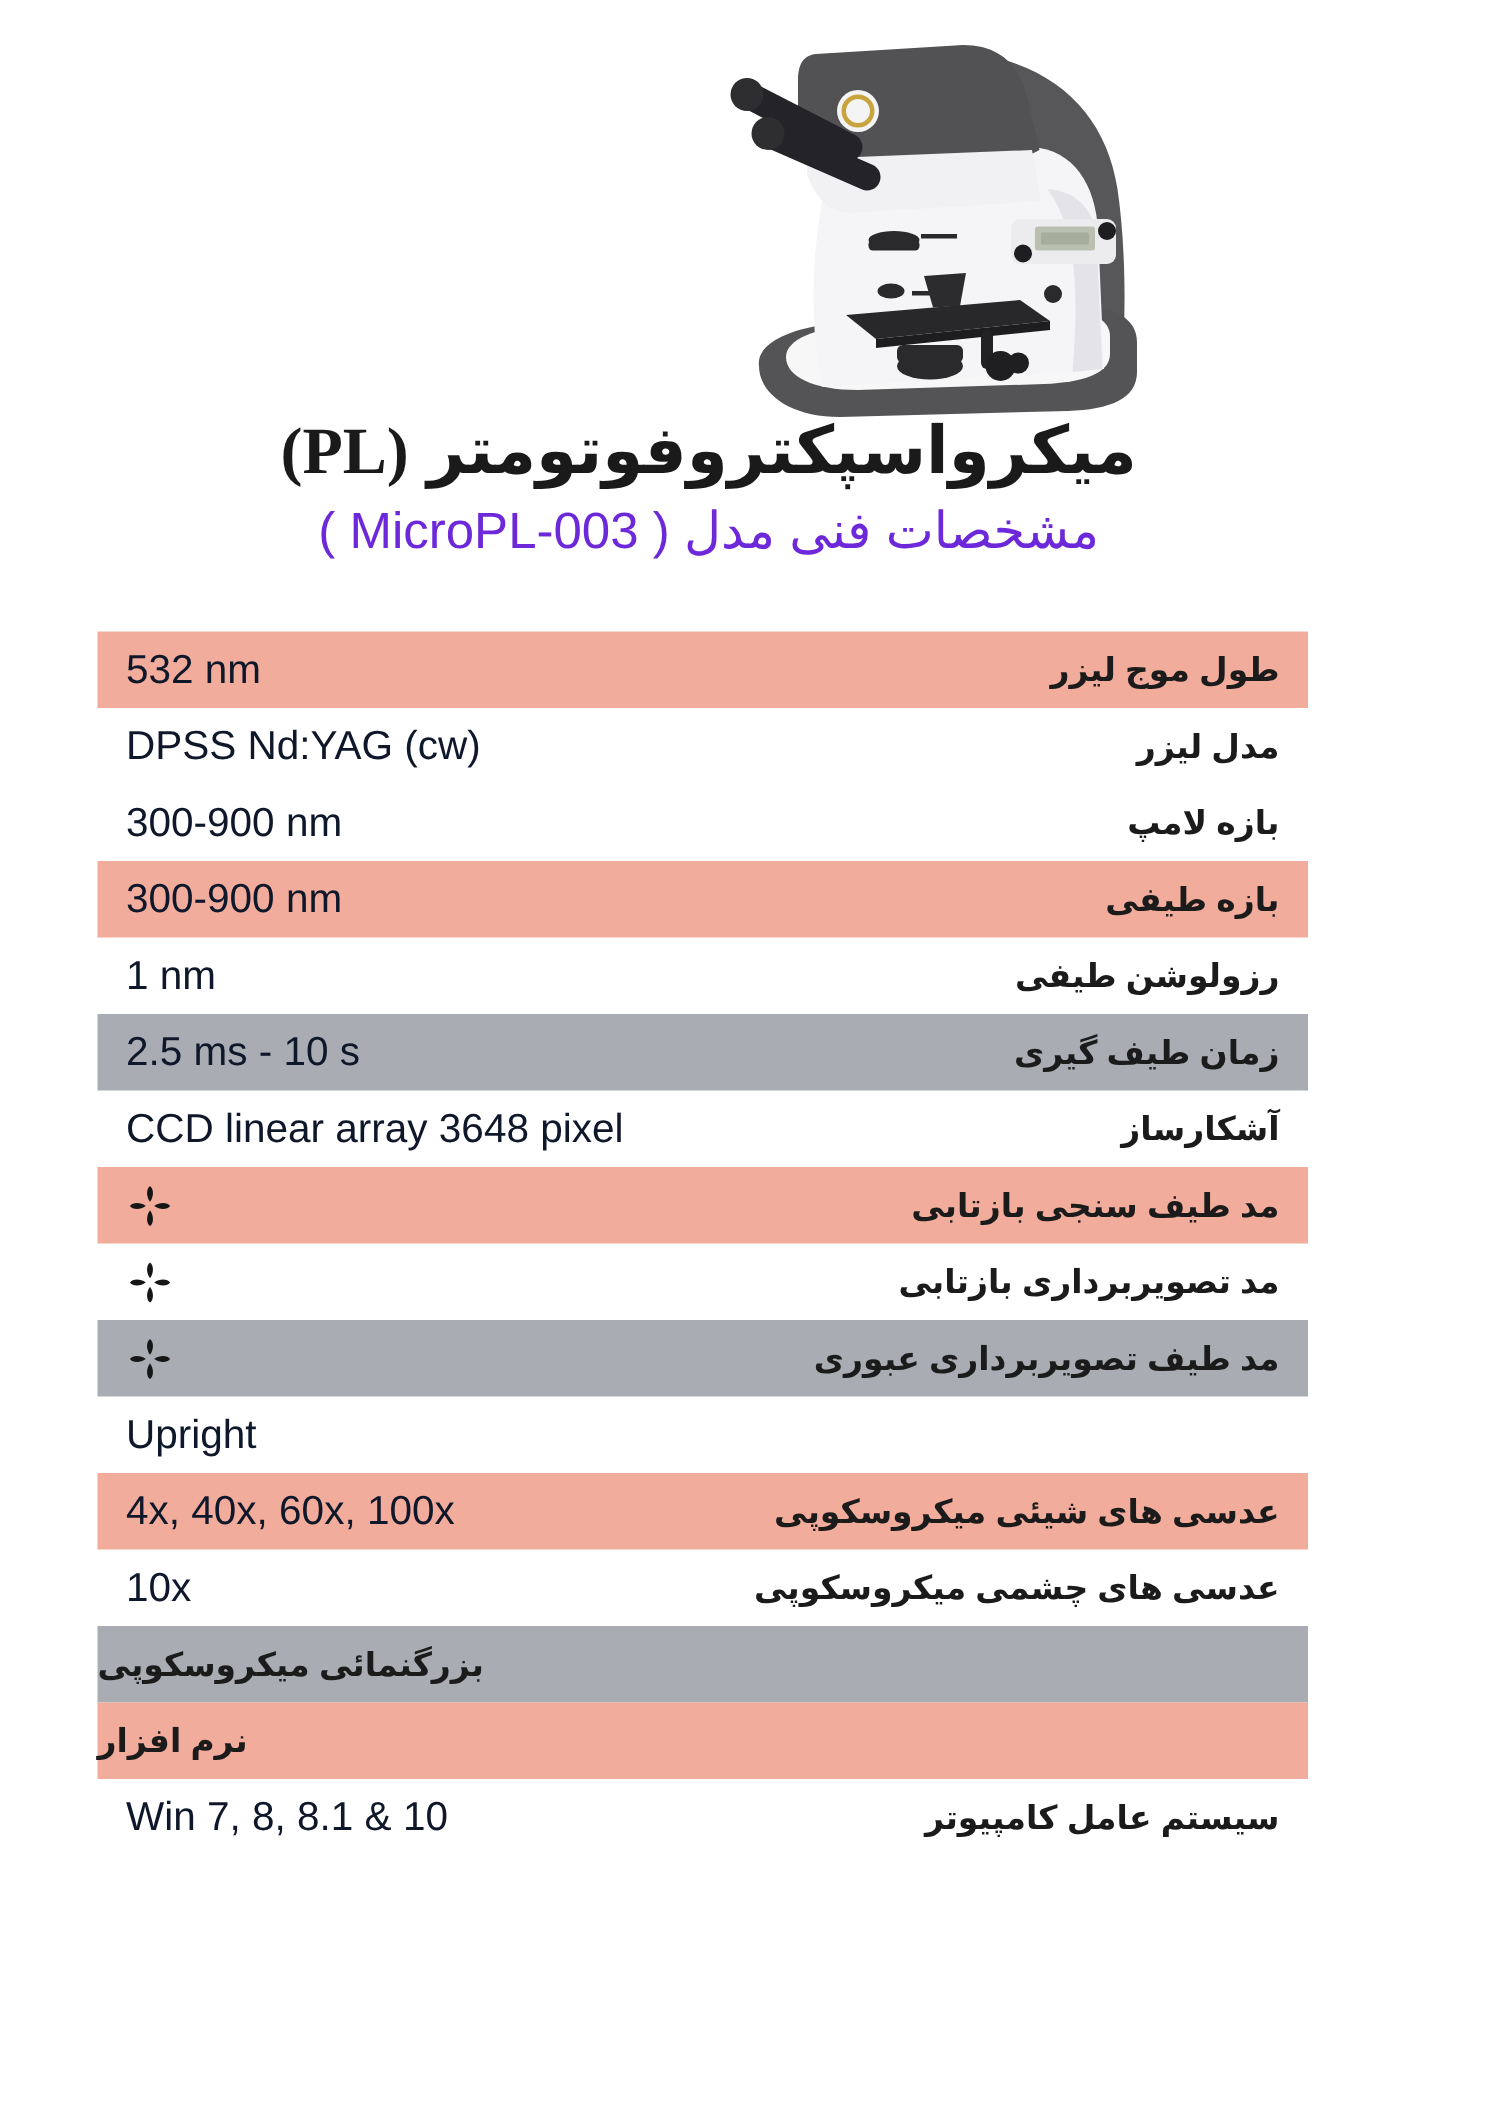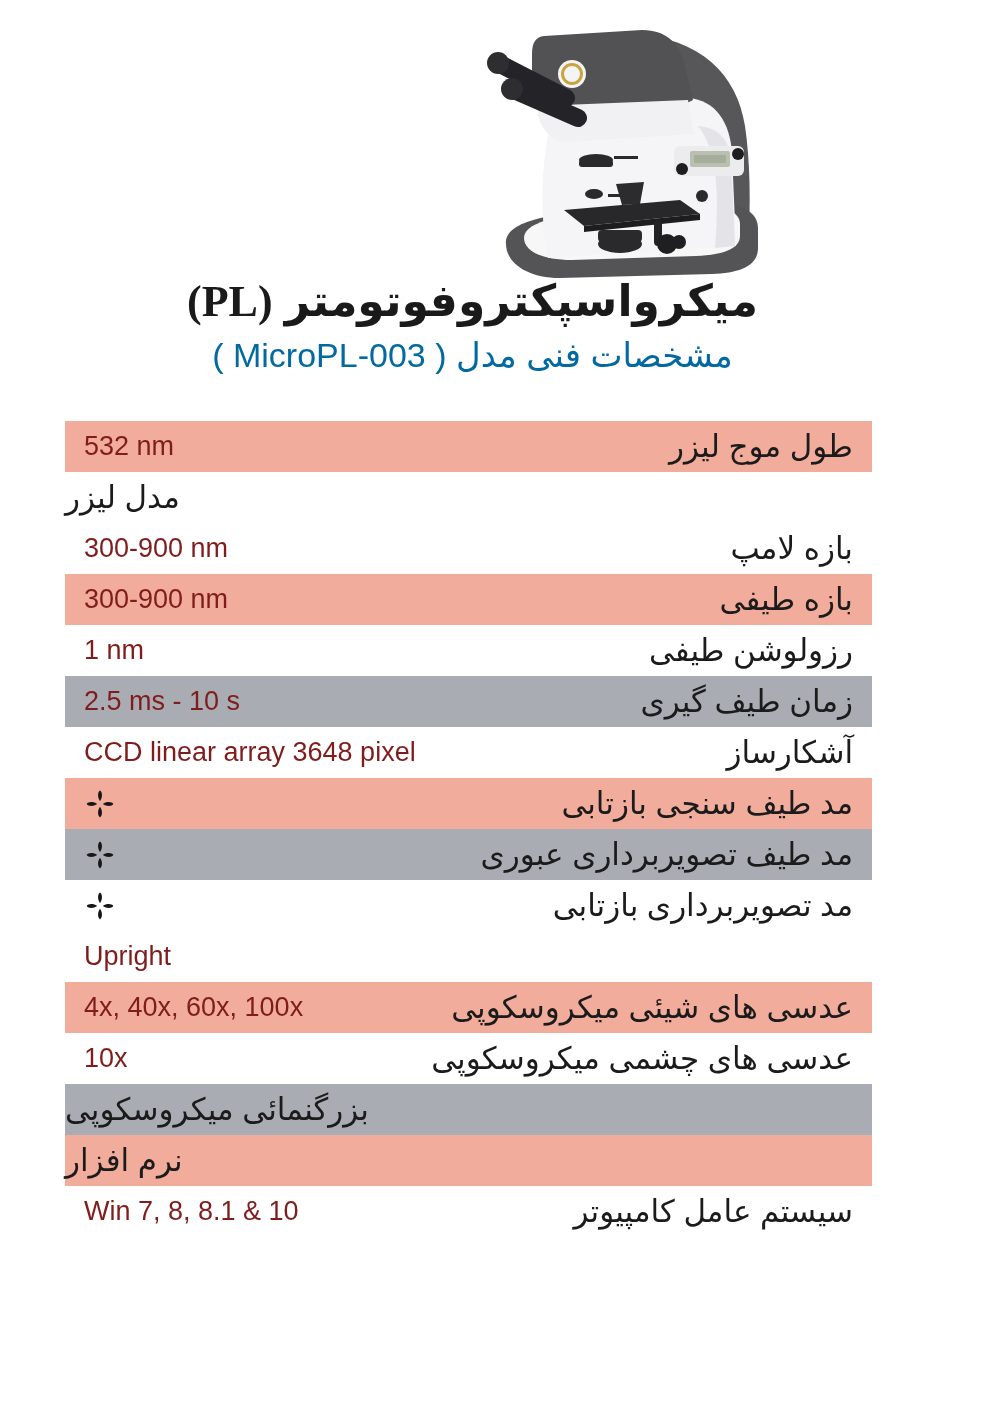--- a/index.html
+++ b/index.html
@@ -19,40 +19,40 @@
   .hero svg { width:100%; height:100%; display:block; }
 
   
   .header { position:absolute; left:40px; top:276px; width:865px; text-align:center; }
   .title {
     margin:0; font-size:44px; font-weight:bold; color:#1a1a1a;
     direction:rtl; line-height:1.15; letter-spacing:0;
   }
   .title .latin { font-family:"Liberation Serif","DejaVu Serif",serif; font-weight:bold; }
   .subtitle {
-    margin:8px 0 0 0; font-size:34px; font-weight:normal; color:#0369a1;
+    margin:8px 0 0 0; font-size:34px; font-weight:normal; color:#6d28d9;
     direction:rtl; line-height:1.15;
   }
   .subtitle .latin { direction:ltr; unicode-bidi:isolate; }
 
   
   .spec-table { position:absolute; left:65px; top:421px; width:815px; }
   .spec-row {
     height:51px;
     display:flex; align-items:center; justify-content:space-between;
     background:transparent;
   }
   .spec-row.salmon { background:#f2ac9c; }
   .spec-row.gray   { background:#a9adb3; }
   .spec-value {
-    font-size:27px; color:#7f1d1d; padding-left:19px;
+    font-size:27px; color:#0f172a; padding-left:19px;
     display:flex; align-items:center; white-space:nowrap;
   }
   .spec-label {
-    font-size:31px; font-weight:normal; color:#1b1b1b;
+    font-size:22px; font-weight:bold; color:#1b1b1b;
     padding-right:27px; direction:rtl; white-space:nowrap;
   }
   .petal-icon { width:32px; height:32px; display:block; }
 </style>
 </head>
 <body>
 
 <div class="page">
 
   <div class="hero">
@@ -123,20 +123,24 @@
 
   <div class="spec-table" id="spec-table">
       <div class="spec-row salmon">
       <div class="spec-value">
         <span class="value-text">532 nm</span>
 
       </div>
       <div class="spec-label" dir="rtl">طول موج لیزر</div>
     </div>
       <div class="spec-row">
+      <div class="spec-value">
+        <span class="value-text">DPSS Nd:YAG (cw)</span>
+
+      </div>
       <div class="spec-label" dir="rtl">مدل لیزر</div>
     </div>
       <div class="spec-row">
       <div class="spec-value">
         <span class="value-text">300-900 nm</span>
 
       </div>
       <div class="spec-label" dir="rtl">بازه لامپ</div>
     </div>
       <div class="spec-row salmon">
@@ -174,47 +178,47 @@
           <g fill="#161616">
             <path d="M16 13.2 C 13.2 9.4 13.6 4.2 16 2.6 C 18.4 4.2 18.8 9.4 16 13.2 Z"></path>
             <path d="M16 18.8 C 18.8 22.6 18.4 27.8 16 29.4 C 13.6 27.8 13.2 22.6 16 18.8 Z"></path>
             <path d="M13.2 16 C 9.4 18.8 4.2 18.4 2.6 16 C 4.2 13.6 9.4 13.2 13.2 16 Z"></path>
             <path d="M18.8 16 C 22.6 13.2 27.8 13.6 29.4 16 C 27.8 18.4 22.6 18.8 18.8 16 Z"></path>
           </g>
         </svg>
       </div>
       <div class="spec-label" dir="rtl">مد  طیف سنجی بازتابی</div>
     </div>
-      <div class="spec-row gray">
+      <div class="spec-row">
       <div class="spec-value">
 
         <svg class="petal-icon" viewBox="0 0 32 32" aria-hidden="true">
           <g fill="#161616">
             <path d="M16 13.2 C 13.2 9.4 13.6 4.2 16 2.6 C 18.4 4.2 18.8 9.4 16 13.2 Z"></path>
             <path d="M16 18.8 C 18.8 22.6 18.4 27.8 16 29.4 C 13.6 27.8 13.2 22.6 16 18.8 Z"></path>
             <path d="M13.2 16 C 9.4 18.8 4.2 18.4 2.6 16 C 4.2 13.6 9.4 13.2 13.2 16 Z"></path>
             <path d="M18.8 16 C 22.6 13.2 27.8 13.6 29.4 16 C 27.8 18.4 22.6 18.8 18.8 16 Z"></path>
           </g>
         </svg>
       </div>
-      <div class="spec-label" dir="rtl">مد  طیف تصویربرداری عبوری</div>
-    </div>
-      <div class="spec-row">
+      <div class="spec-label" dir="rtl">مد  تصویربرداری بازتابی</div>
+    </div>
+      <div class="spec-row gray">
       <div class="spec-value">
 
         <svg class="petal-icon" viewBox="0 0 32 32" aria-hidden="true">
           <g fill="#161616">
             <path d="M16 13.2 C 13.2 9.4 13.6 4.2 16 2.6 C 18.4 4.2 18.8 9.4 16 13.2 Z"></path>
             <path d="M16 18.8 C 18.8 22.6 18.4 27.8 16 29.4 C 13.6 27.8 13.2 22.6 16 18.8 Z"></path>
             <path d="M13.2 16 C 9.4 18.8 4.2 18.4 2.6 16 C 4.2 13.6 9.4 13.2 13.2 16 Z"></path>
             <path d="M18.8 16 C 22.6 13.2 27.8 13.6 29.4 16 C 27.8 18.4 22.6 18.8 18.8 16 Z"></path>
           </g>
         </svg>
       </div>
-      <div class="spec-label" dir="rtl">مد  تصویربرداری بازتابی</div>
+      <div class="spec-label" dir="rtl">مد  طیف تصویربرداری عبوری</div>
     </div>
       <div class="spec-row">
       <div class="spec-value">
         <span class="value-text">Upright</span>
 
       </div>
     </div>
       <div class="spec-row salmon">
       <div class="spec-value">
         <span class="value-text">4x, 40x, 60x, 100x</span>

